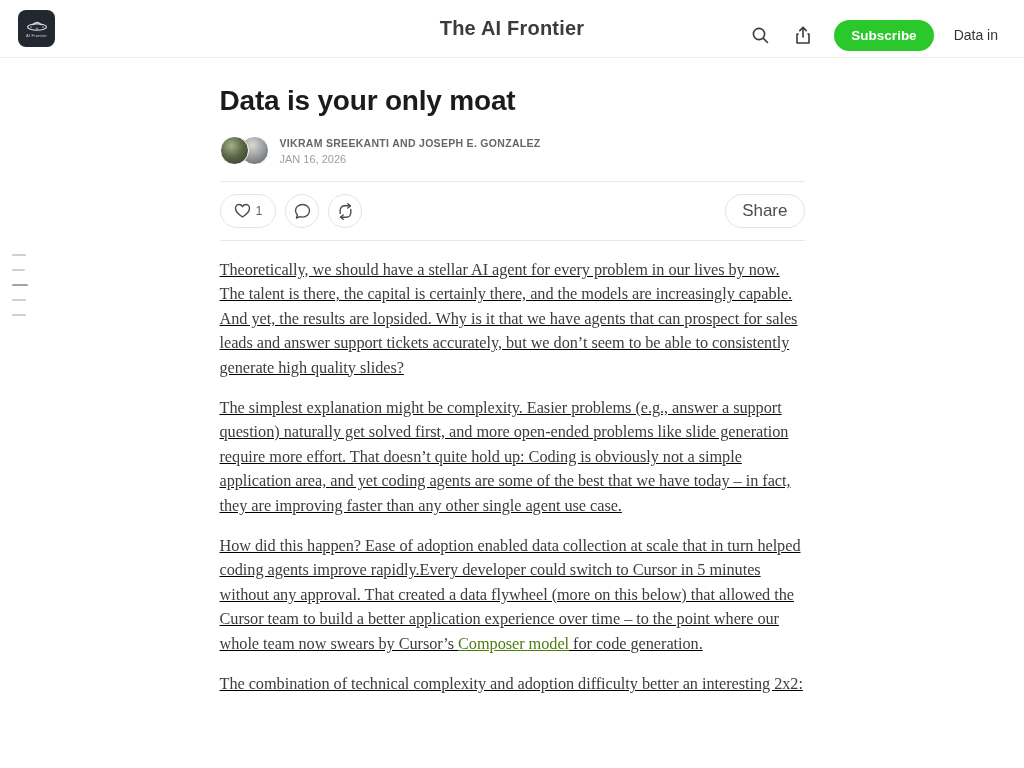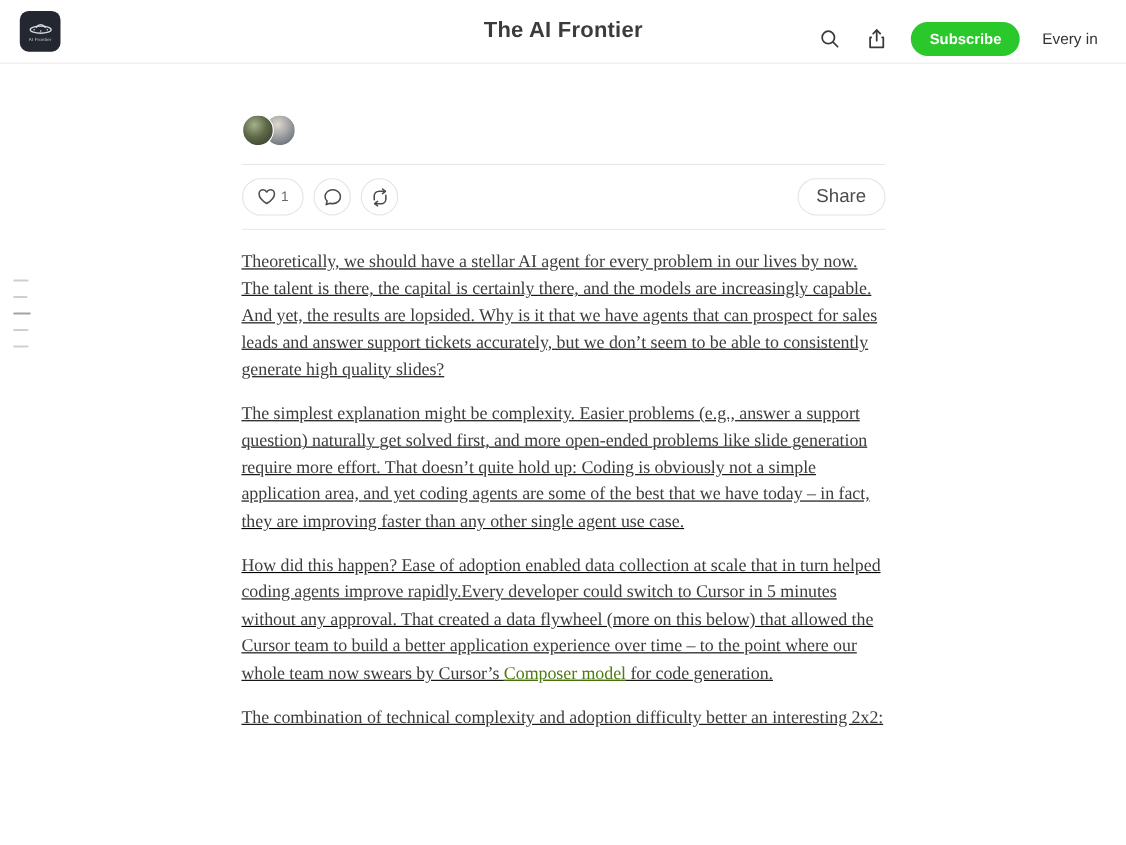--- a/index.html
+++ b/index.html
@@ -122,40 +122,45 @@
     <button class="icon-btn">
       <span>
         <svg width="18" height="19" viewBox="0 0 18 19" fill="none" stroke="#3a3a3a" stroke-width="1.6" stroke-linecap="round" stroke-linejoin="round">
           <path d="M4 8 H3 V17 H15 V8 H14"></path>
           <line x1="9" y1="1.5" x2="9" y2="11"></line>
           <path d="M5.8 4.6 L9 1.4 L12.2 4.6"></path>
         </svg>
       </span>
     </button>
     <button class="subscribe-btn" style="background:#2bc82b">Subscribe</button>
-    <a class="signin-link">Every in</a>
+    <a class="signin-link">Data in</a>
   </div>
 </header>
 
 <nav class="outline-nav">
   <div class="mark m1"></div>
   <div class="mark m2"></div>
   <div class="mark m3"></div>
   <div class="mark m4"></div>
   <div class="mark m5"></div>
 </nav>
 
 <main class="article-col">
 
+  <h1 class="post-title">Data is your only moat</h1>
 
   <div class="byline">
     <div class="avatars">
       <div class="avatar a1"></div>
       <div class="avatar a2"></div>
     </div>
+    <div class="byline-text">
+      <div class="byline-authors">VIKRAM SREEKANTI AND JOSEPH E. GONZALEZ</div>
+      <div class="byline-date">JAN 16, 2026</div>
+    </div>
   </div>
 
   <hr class="rule">
 
   <div class="action-bar">
     <button class="pill">
       <span>
         <svg width="17" height="16" viewBox="0 0 17 16" fill="none" stroke="#4c4c4c" stroke-width="1.4" stroke-linejoin="round">
           <path d="M8.5 14 C8.5 14 1.5 9.7 1.5 5.3 C1.5 3 3.3 1.5 5.1 1.5 C6.6 1.5 7.9 2.4 8.5 3.6 C9.1 2.4 10.4 1.5 11.9 1.5 C13.7 1.5 15.5 3 15.5 5.3 C15.5 9.7 8.5 14 8.5 14 Z"></path>
         </svg>

